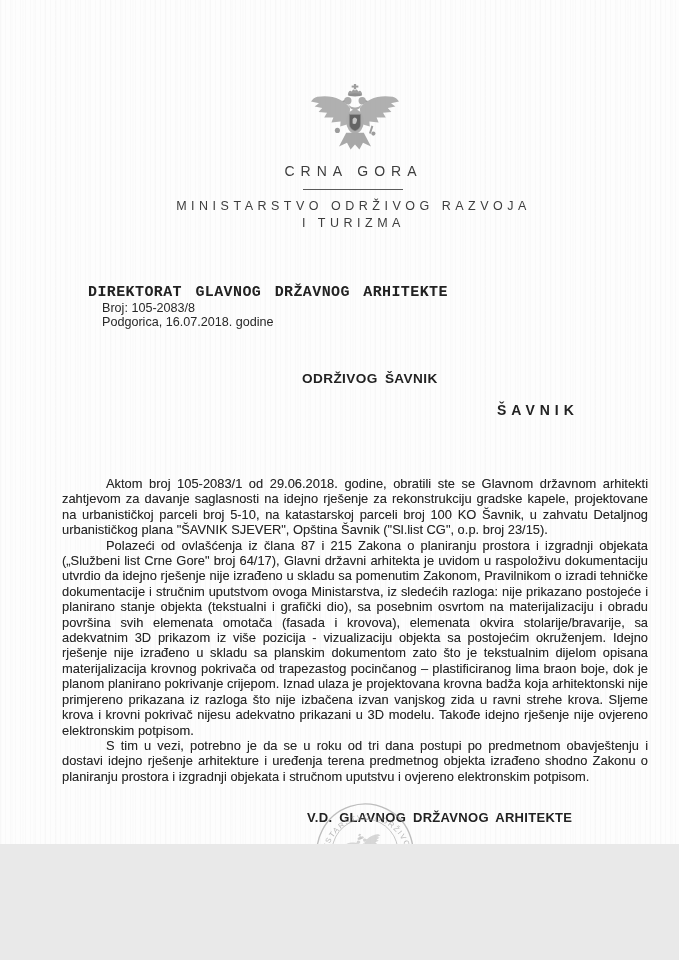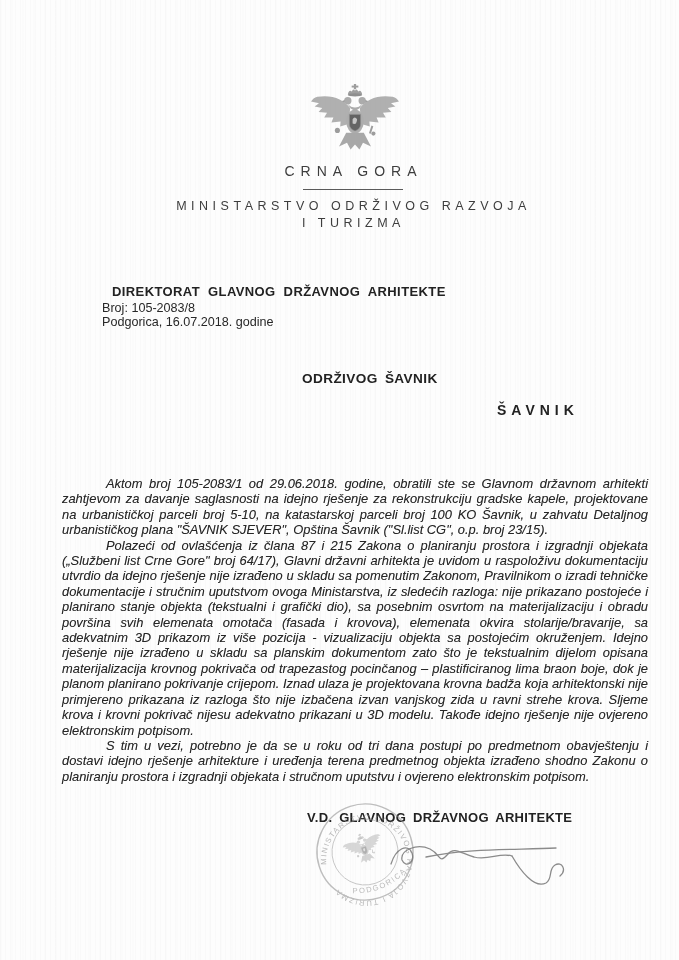--- a/index.html
+++ b/index.html
@@ -1,18 +1,18 @@
 <!DOCTYPE html>
 <html lang="sr"><head>
 <meta charset="utf-8">
 <style>
   html,body{margin:0;padding:0;background:#e9e9e9;}
   .page{
     position:relative;
-    width:679px;height:960px;
+    width:679px;height:844px;
     margin:0 auto;
     background-color:#fdfdfd;
     background-image:
       repeating-linear-gradient(90deg, rgba(0,0,0,0.016) 0 1px, rgba(0,0,0,0) 1px 5px),
       repeating-linear-gradient(90deg, rgba(0,0,0,0.009) 0 2px, rgba(0,0,0,0) 2px 11px);
     font-family:"Liberation Sans", sans-serif;
     color:#272727;
     overflow:hidden;
   }
   .abs{position:absolute;}
@@ -20,38 +20,37 @@
   .emblem{left:305px;top:84px;width:100px;height:80px;}
   .country{
     left:14px;top:163px;width:679px;text-align:center;
     font-size:14px;letter-spacing:6px;color:#3d3d3d;font-weight:500;
   }
   .rule{left:303px;top:189px;width:100px;height:0;border-top:1.4px solid #5a5a5a;}
   .ministry{left:14px;width:679px;text-align:center;font-size:12.5px;letter-spacing:4.5px;color:#3d3d3d;}
   .ministry.l1{top:199px;}
   .ministry.l2{top:216px;}
   
-  .directorate{left:112px;top:284px;font-size:13px;font-weight:bold;letter-spacing:0.4px;word-spacing:4px;color:#222;}
+  .directorate{left:88px;top:284px;font-size:15px;font-weight:bold;letter-spacing:0.4px;word-spacing:4px;color:#222;font-family:Liberation Mono, monospace;}
   .refnum{left:102px;top:301px;font-size:12.6px;}
   .placedate{left:102px;top:315px;font-size:12.6px;}
   
   .recipient{left:302px;top:371px;font-size:13.6px;font-weight:bold;word-spacing:3px;letter-spacing:0.4px;color:#222;}
   .city{
     left:477px;top:402px;font-size:14px;font-weight:bold;letter-spacing:5px;color:#222;
     text-underline-offset:3px;text-decoration-thickness:1.5px;margin-left:20px;
   }
   
   .body-text{left:62px;top:476px;width:586px;}
   .body-text p{
     margin:0;padding:0;
     font-size:12.9px;line-height:15.4px;
     text-align:justify;text-indent:44px;
     color:#262626;
     text-shadow:0 0 0.35px rgba(0,0,0,0.3);
-    font-style:italic;
   }
   
   .sig-title{left:307px;top:810px;font-size:13px;font-weight:bold;word-spacing:3px;letter-spacing:0.3px;color:#222;z-index:2;}
   .sig-name{left:343px;top:842px;font-size:13.5px;font-weight:bold;word-spacing:2px;color:#222;z-index:2;}
   .stamp-overlay{left:295px;top:796px;width:360px;height:125px;z-index:3;pointer-events:none;}
 </style>
 </head>
 <body>
 
 <div class="page">

